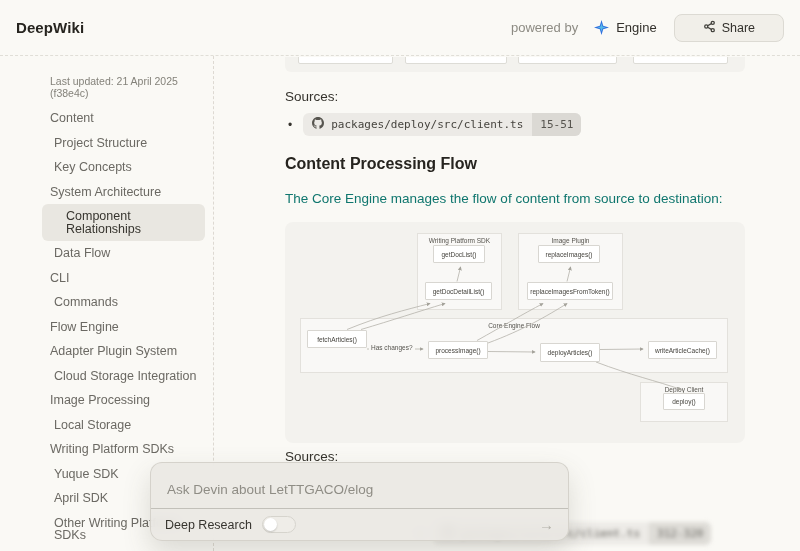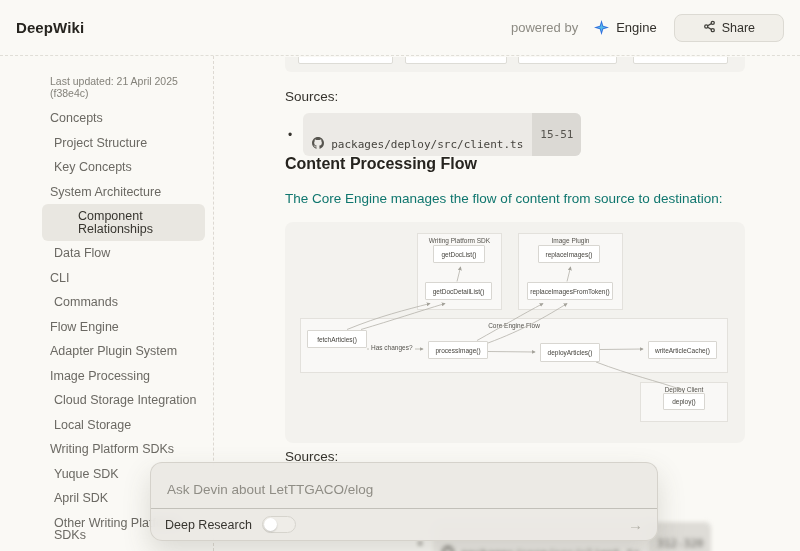--- a/index.html
+++ b/index.html
@@ -34,38 +34,38 @@
   
   .sidebar {
     position:absolute; top:56px; left:0; width:178px; height:495px;
     border-right:1px dashed #ddd9d2; padding-top:13px; z-index:1;margin-left:36px;
   }
   .last-updated { font-size:10.5px; color:#84827a; padding:6px 6px 7px 14px; }
   .nav-item { font-size:12.5px; color:#6b6963; padding:6px 4px 6px 14px; cursor:pointer; line-height:12.5px; }
   .nav-item.sub { padding-left:18px; }
   .nav-item.active {
     background:#e9e7e1; border-radius:6px; color:#37352f;
-    margin:0 8px 0 6px; padding-left:36px;
+    margin:0 8px 0 6px; padding-left:24px;
   }
 
   
   .main { position:absolute; left:285px; top:0; width:460px; height:551px; }
 
   .cut-panel { position:absolute; left:0; top:57px; width:460px; height:15px;
     background:#f3f2ee; border-radius:0 0 6px 6px; overflow:hidden; }
   .cut-strip { position:absolute; top:-2px; height:9px; background:#ffffff;
     border:1px solid #dddcd6; border-radius:0 0 2px 2px; }
 
   .sources-label { position:absolute; font-size:13.5px; color:#35332d; }
   .src-row { position:absolute; display:flex; align-items:center; }
   .bullet { font-size:12px; color:#35332d; margin-right:11px; }
   .src-pill { display:inline-flex; align-items:stretch; background:#eceae6;
     border-radius:6px; overflow:hidden; cursor:pointer; }
   .src-file { display:inline-flex; align-items:center; gap:7px; padding:4px 9px;
-    font-family:"DejaVu Sans Mono", monospace; font-size:11px; color:#46443e;margin-top:20px; }
+    font-family:"DejaVu Sans Mono", monospace; font-size:11px; color:#46443e; }
   .src-file svg { flex:0 0 auto; }
   .src-lines { display:inline-flex; align-items:center; background:#dbd9d4;
     padding:4px 8px; font-family:"DejaVu Sans Mono", monospace; font-size:11px; color:#56544e; }
 
   .section-title { position:absolute; top:155px; font-size:16px; font-weight:bold; color:#26241f; }
   .section-intro { position:absolute; top:191px; font-size:13.5px; color:#0f766e; }
 
   
   .diagram { position:absolute; left:0; top:222px; width:460px; height:221px;
     background:#f3f2ee; border-radius:8px; }
@@ -74,21 +74,21 @@
     font-size:6.5px; color:#55534d; }
   .dnode { position:absolute; background:#ffffff; border:1px solid #d8d6d1;
     display:flex; align-items:center; justify-content:center;
     font-size:6.5px; color:#45433d; text-align:center; border-radius:1px; cursor:default; }
   .edge-label { position:absolute; left:84px; top:122px; font-size:6.5px;
     color:#55534d; background:#f9f8f6; padding:0 2px; }
   .edges { position:absolute; left:0; top:0; }
 
   
   .ask-bar {
-    position:absolute; left:150px; top:462px; width:508px; height:79px;
+    position:absolute; left:150px; top:462px; width:419px; height:79px;
     background:rgba(234,232,227,0.9);
     border:1px solid rgba(209,207,199,0.85);
     border-radius:12px; z-index:5;
     box-shadow:0 12px 28px rgba(80,75,60,0.18);
     backdrop-filter:blur(5px);
   }
   .ask-input {
     display:block; width:100%; height:46px; background:transparent; border:none; outline:none;
     padding:6px 16px 0 16px; font-size:13.5px; color:#37352f;
     font-family:"Liberation Sans", sans-serif;
@@ -134,32 +134,32 @@
           <path d="M5.7 7.1 L10.3 4.4 M5.7 8.9 L10.3 11.6"></path>
         </svg>
       </span>
       <span>Share</span>
     </button>
   </div>
 </div>
 
 <nav class="sidebar">
   <div class="last-updated">Last updated: 21 April 2025 (f38e4c)</div>
-  <div class="nav-item">Concepts</div>
+  <div class="nav-item">Content</div>
   <div class="nav-item sub">Project Structure</div>
   <div class="nav-item sub">Key Concepts</div>
   <div class="nav-item">System Architecture</div>
   <div class="nav-item sub active">Component Relationships</div>
   <div class="nav-item sub">Data Flow</div>
   <div class="nav-item">CLI</div>
   <div class="nav-item sub">Commands</div>
   <div class="nav-item">Flow Engine</div>
   <div class="nav-item">Adapter Plugin System</div>
+  <div class="nav-item sub">Cloud Storage Integration</div>
   <div class="nav-item">Image Processing</div>
-  <div class="nav-item sub">Cloud Storage Integration</div>
   <div class="nav-item sub">Local Storage</div>
   <div class="nav-item">Writing Platform SDKs</div>
   <div class="nav-item sub">Yuque SDK</div>
   <div class="nav-item sub">April SDK</div>
   <div class="nav-item sub">Other Writing Platform SDKs</div>
 </nav>
 
 <main class="main">
 
   <div class="cut-panel">

